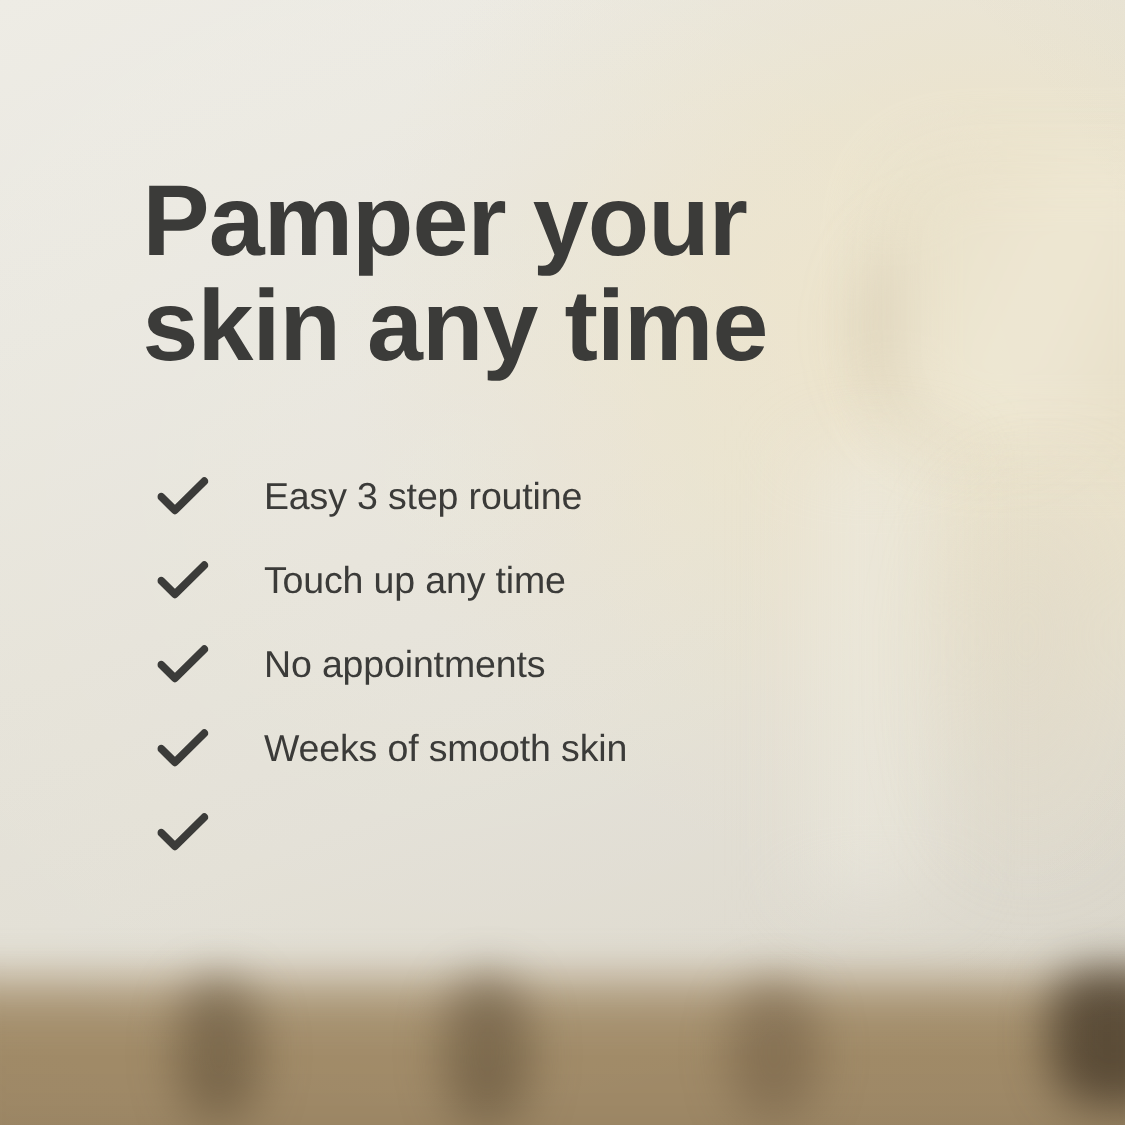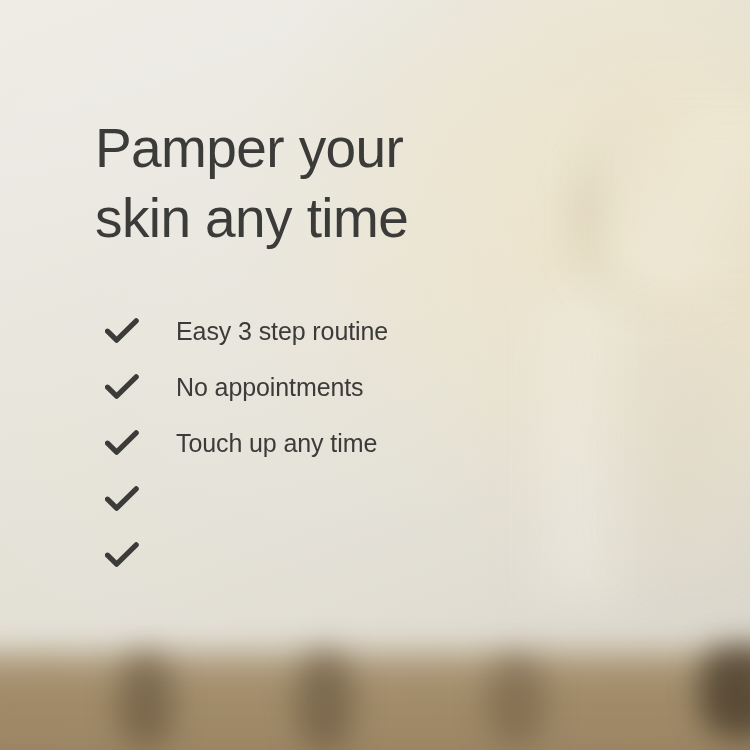--- a/index.html
+++ b/index.html
@@ -157,23 +157,23 @@
     position: absolute;
     inset: 0;
     padding: 0;
   }
 
   .headline {
     position: absolute;
     left: 95px;
     top: 113px;
     margin: 0;
-    font-size: 55px;
+    font-size: 67px;
     line-height: 70px;
-    font-weight: 400;
+    font-weight: 700;
     letter-spacing: -0.6px;
     color: #3b3b39;
     white-space: pre-line;
     text-rendering: optimizeLegibility;
   }
 
   .bullet-list {
     position: absolute;
     left: 105px;
     top: 303px;
@@ -246,38 +246,39 @@
         </span>
         <span class="bullet-text">Easy 3 step routine</span>
       </li>
 
       <li class="bullet-row">
         <span class="check-icon">
           <svg width="34" height="28" viewBox="0 0 34 28" aria-hidden="true">
             <path d="M2.5 14.2 L11.6 23.2 L31.2 3.8" fill="none" stroke="#3b3b39" stroke-width="5.2" stroke-linecap="round" stroke-linejoin="round"></path>
           </svg>
         </span>
+        <span class="bullet-text">Touch up any time</span>
+      </li>
+
+      <li class="bullet-row">
+        <span class="check-icon">
+          <svg width="34" height="28" viewBox="0 0 34 28" aria-hidden="true">
+            <path d="M2.5 14.2 L11.6 23.2 L31.2 3.8" fill="none" stroke="#3b3b39" stroke-width="5.2" stroke-linecap="round" stroke-linejoin="round"></path>
+          </svg>
+        </span>
         <span class="bullet-text">No appointments</span>
       </li>
 
       <li class="bullet-row">
         <span class="check-icon">
           <svg width="34" height="28" viewBox="0 0 34 28" aria-hidden="true">
             <path d="M2.5 14.2 L11.6 23.2 L31.2 3.8" fill="none" stroke="#3b3b39" stroke-width="5.2" stroke-linecap="round" stroke-linejoin="round"></path>
           </svg>
         </span>
-        <span class="bullet-text">Touch up any time</span>
-      </li>
-
-      <li class="bullet-row">
-        <span class="check-icon">
-          <svg width="34" height="28" viewBox="0 0 34 28" aria-hidden="true">
-            <path d="M2.5 14.2 L11.6 23.2 L31.2 3.8" fill="none" stroke="#3b3b39" stroke-width="5.2" stroke-linecap="round" stroke-linejoin="round"></path>
-          </svg>
-        </span>
+        <span class="bullet-text">Weeks of smooth skin</span>
       </li>
 
       <li class="bullet-row">
         <span class="check-icon">
           <svg width="34" height="28" viewBox="0 0 34 28" aria-hidden="true">
             <path d="M2.5 14.2 L11.6 23.2 L31.2 3.8" fill="none" stroke="#3b3b39" stroke-width="5.2" stroke-linecap="round" stroke-linejoin="round"></path>
           </svg>
         </span>
       </li>
 

